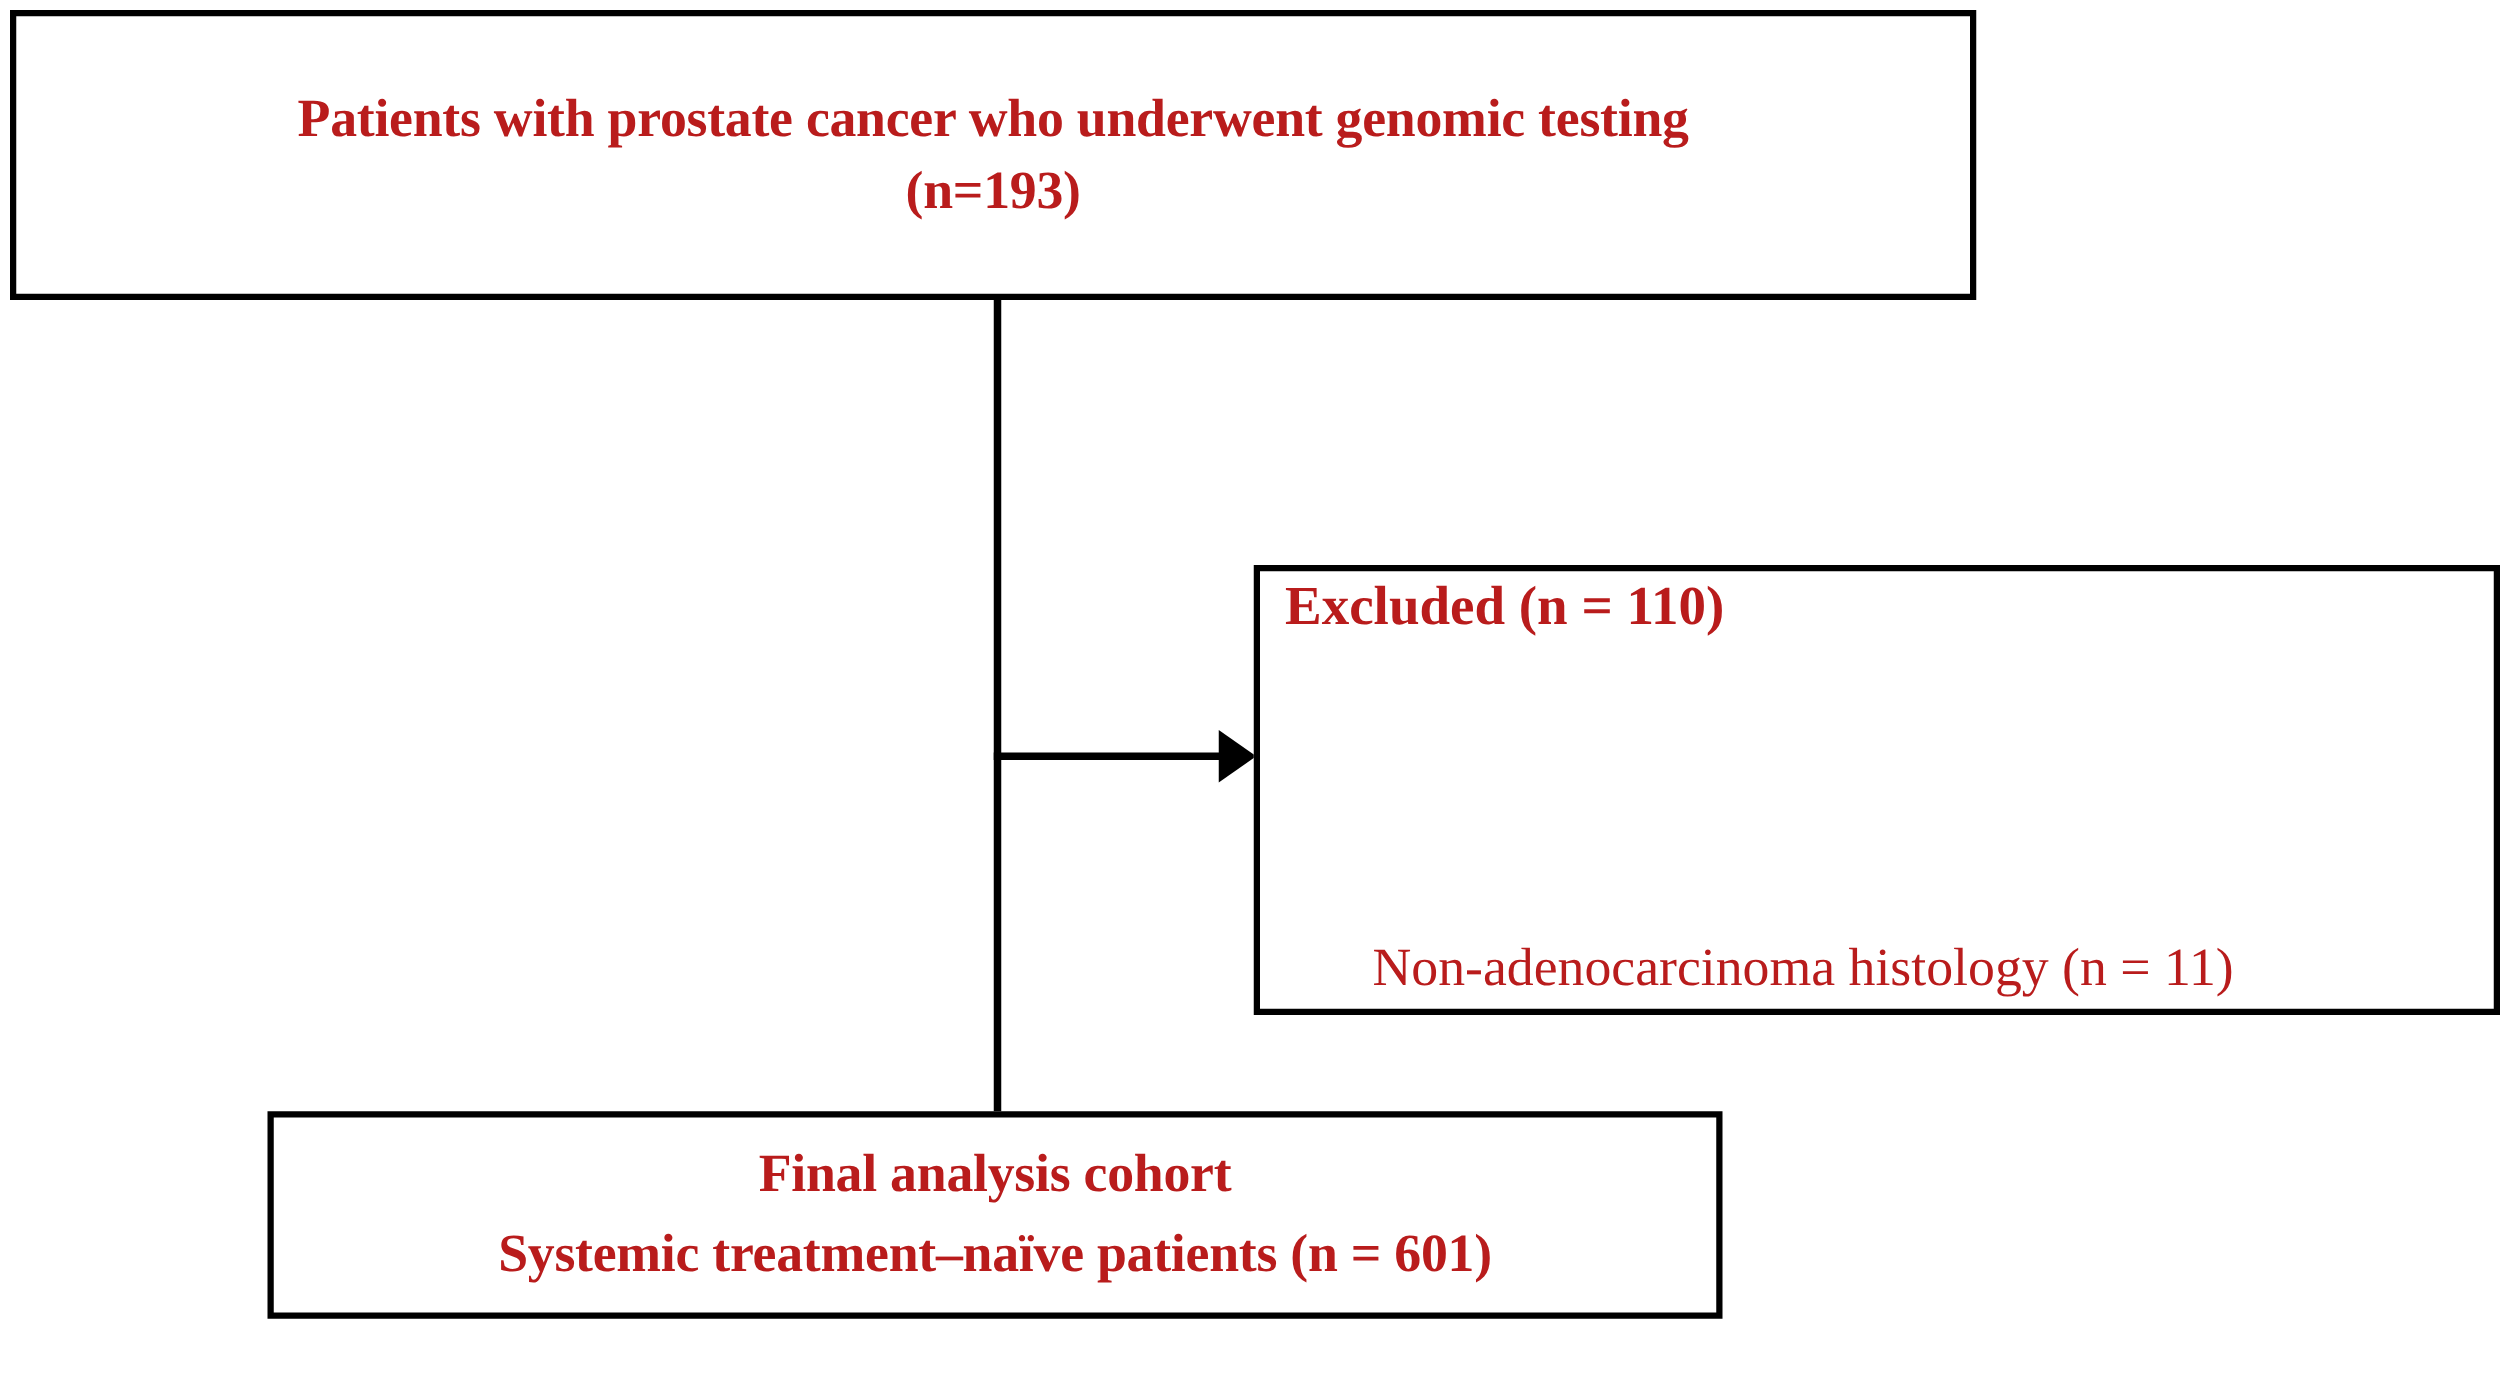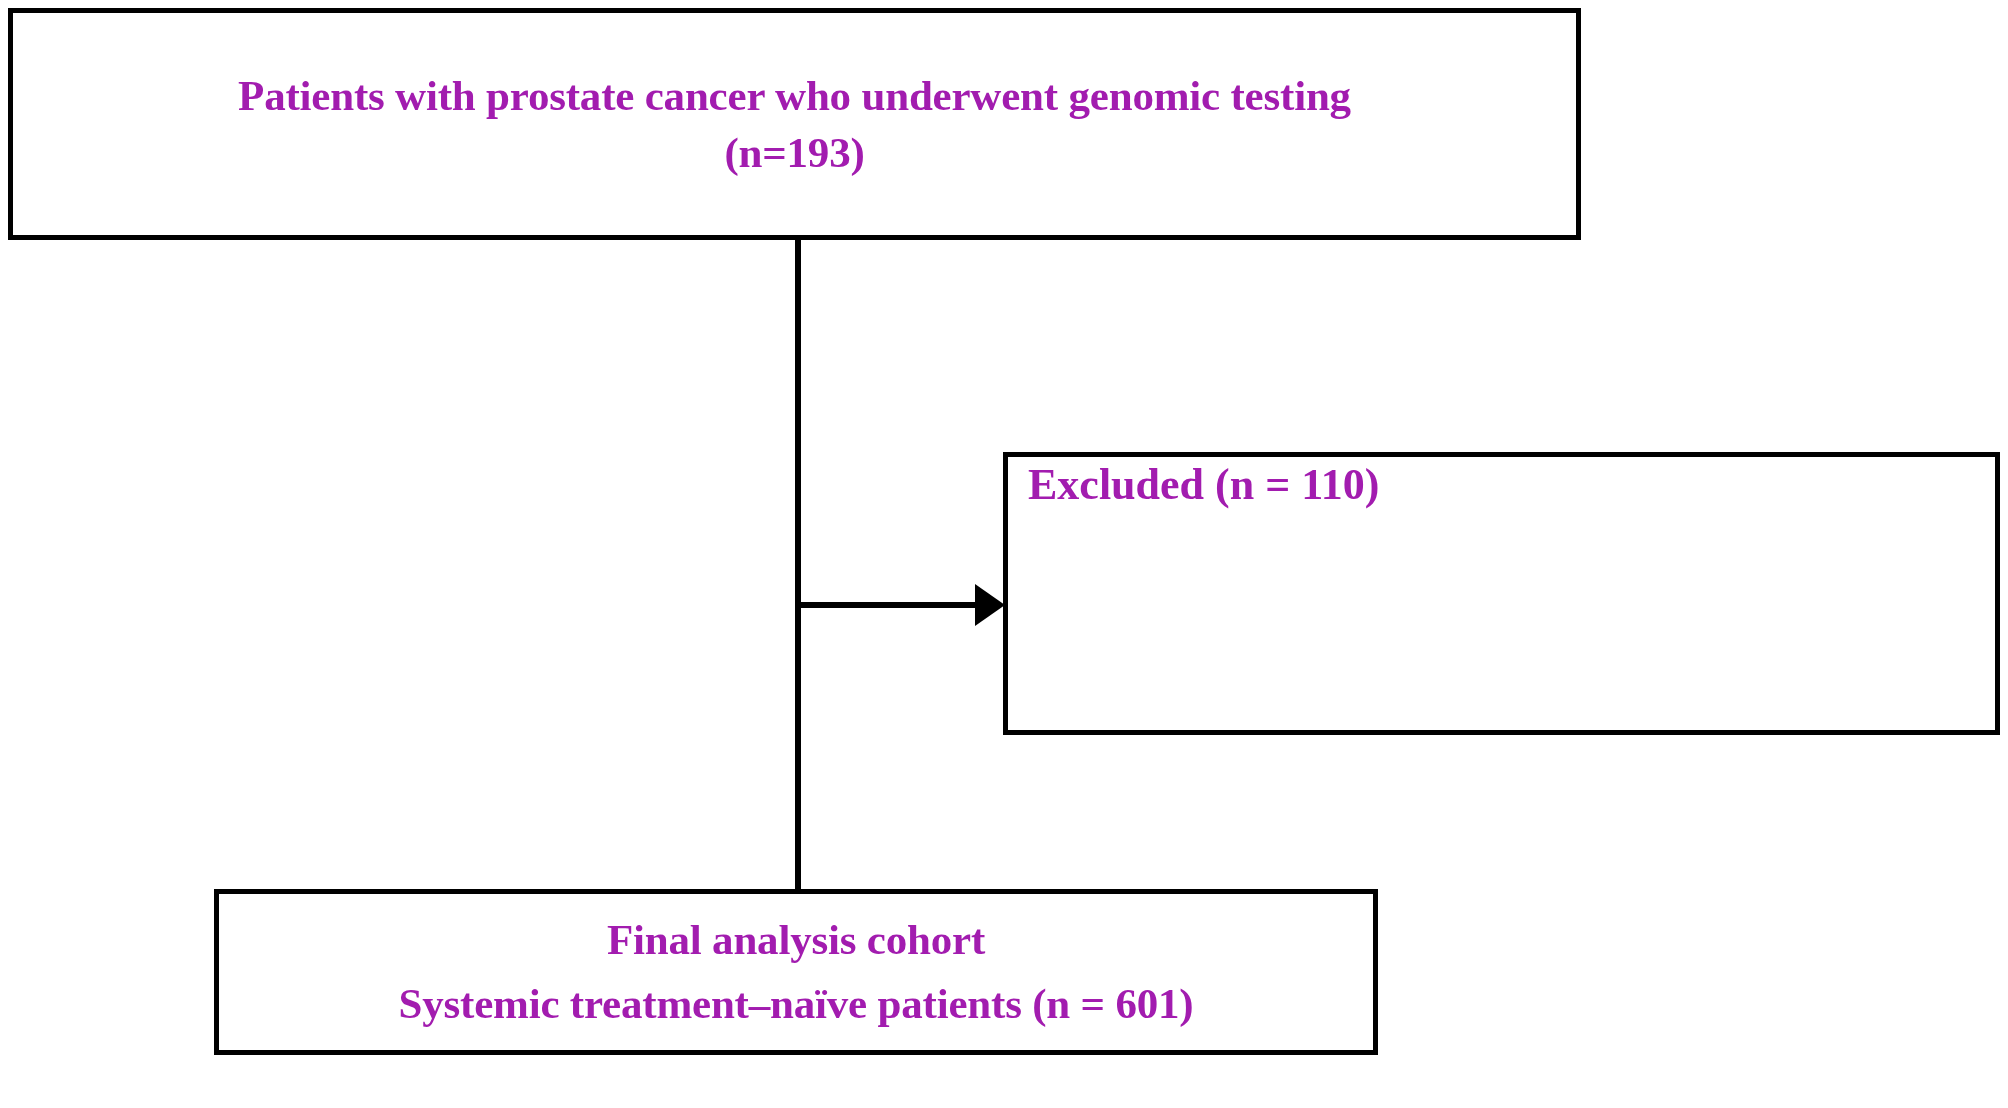--- a/index.html
+++ b/index.html
@@ -7,21 +7,21 @@
     padding: 0;
     background: #ffffff;
   }
   #canvas {
     position: relative;
     width: 2008px;
     height: 1108px;
     background: #ffffff;
     overflow: hidden;
     font-family: "Liberation Serif", "DejaVu Serif", serif;
-    color: #a21caf;
+    color: #b91c1c;
   }
 
   
   .flow-box {
     position: absolute;
     box-sizing: border-box;
     border: 5px solid #000000;
     background: #ffffff;
     display: flex;
     flex-direction: column;
@@ -34,21 +34,21 @@
     width: 1573px;
     height: 232px;
     align-items: center;
     text-align: center;
   }
 
   .box-excluded {
     left: 1003px;
     top: 452px;
     width: 997px;
-    height: 283px;
+    height: 360px;
     align-items: flex-start;
     text-align: left;
     justify-content: space-between;
   }
 
   .box-final {
     left: 214px;
     top: 889px;
     width: 1164px;
     height: 166px;
@@ -140,20 +140,21 @@
     <div class="line-bold">(n=193)</div>
   </div>
 
   <div class="conn-v-main"></div>
   <div class="conn-h-branch"></div>
   <div class="arrow-right"></div>
   <div class="arrow-down"></div>
 
   <div class="flow-box box-excluded">
     <div class="excl-heading">Excluded (n = 110)</div>
+    <div class="excl-item">Non-adenocarcinoma histology (n = 11)</div>
   </div>
 
   <div class="flow-box box-final">
     <div class="line-bold-final">Final analysis cohort</div>
     <div class="line-bold-final">Systemic treatment–naïve patients (n = 601)</div>
   </div>
 
 </div>
 
 </body></html>

